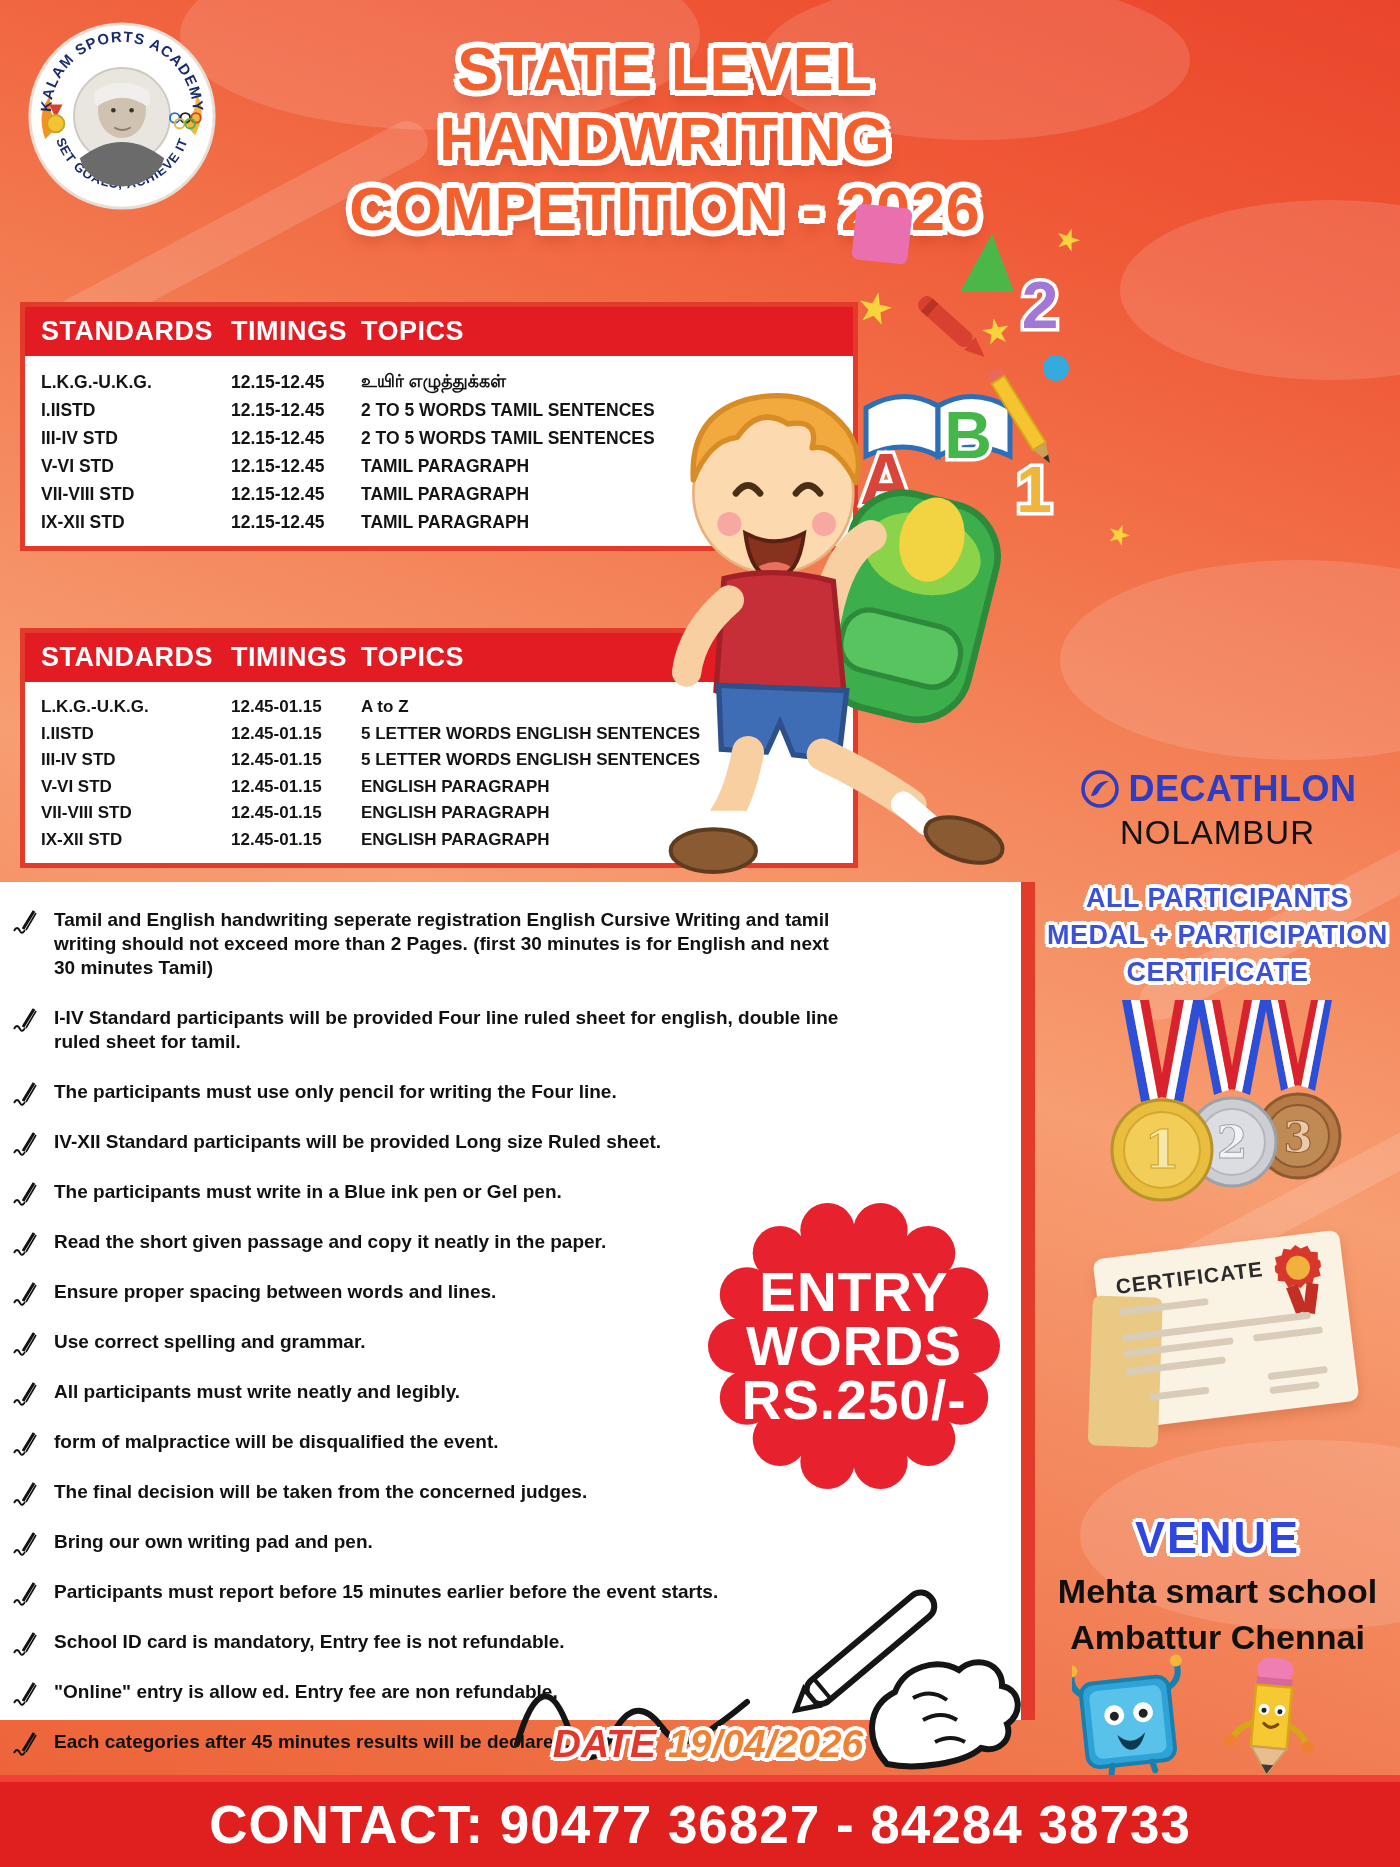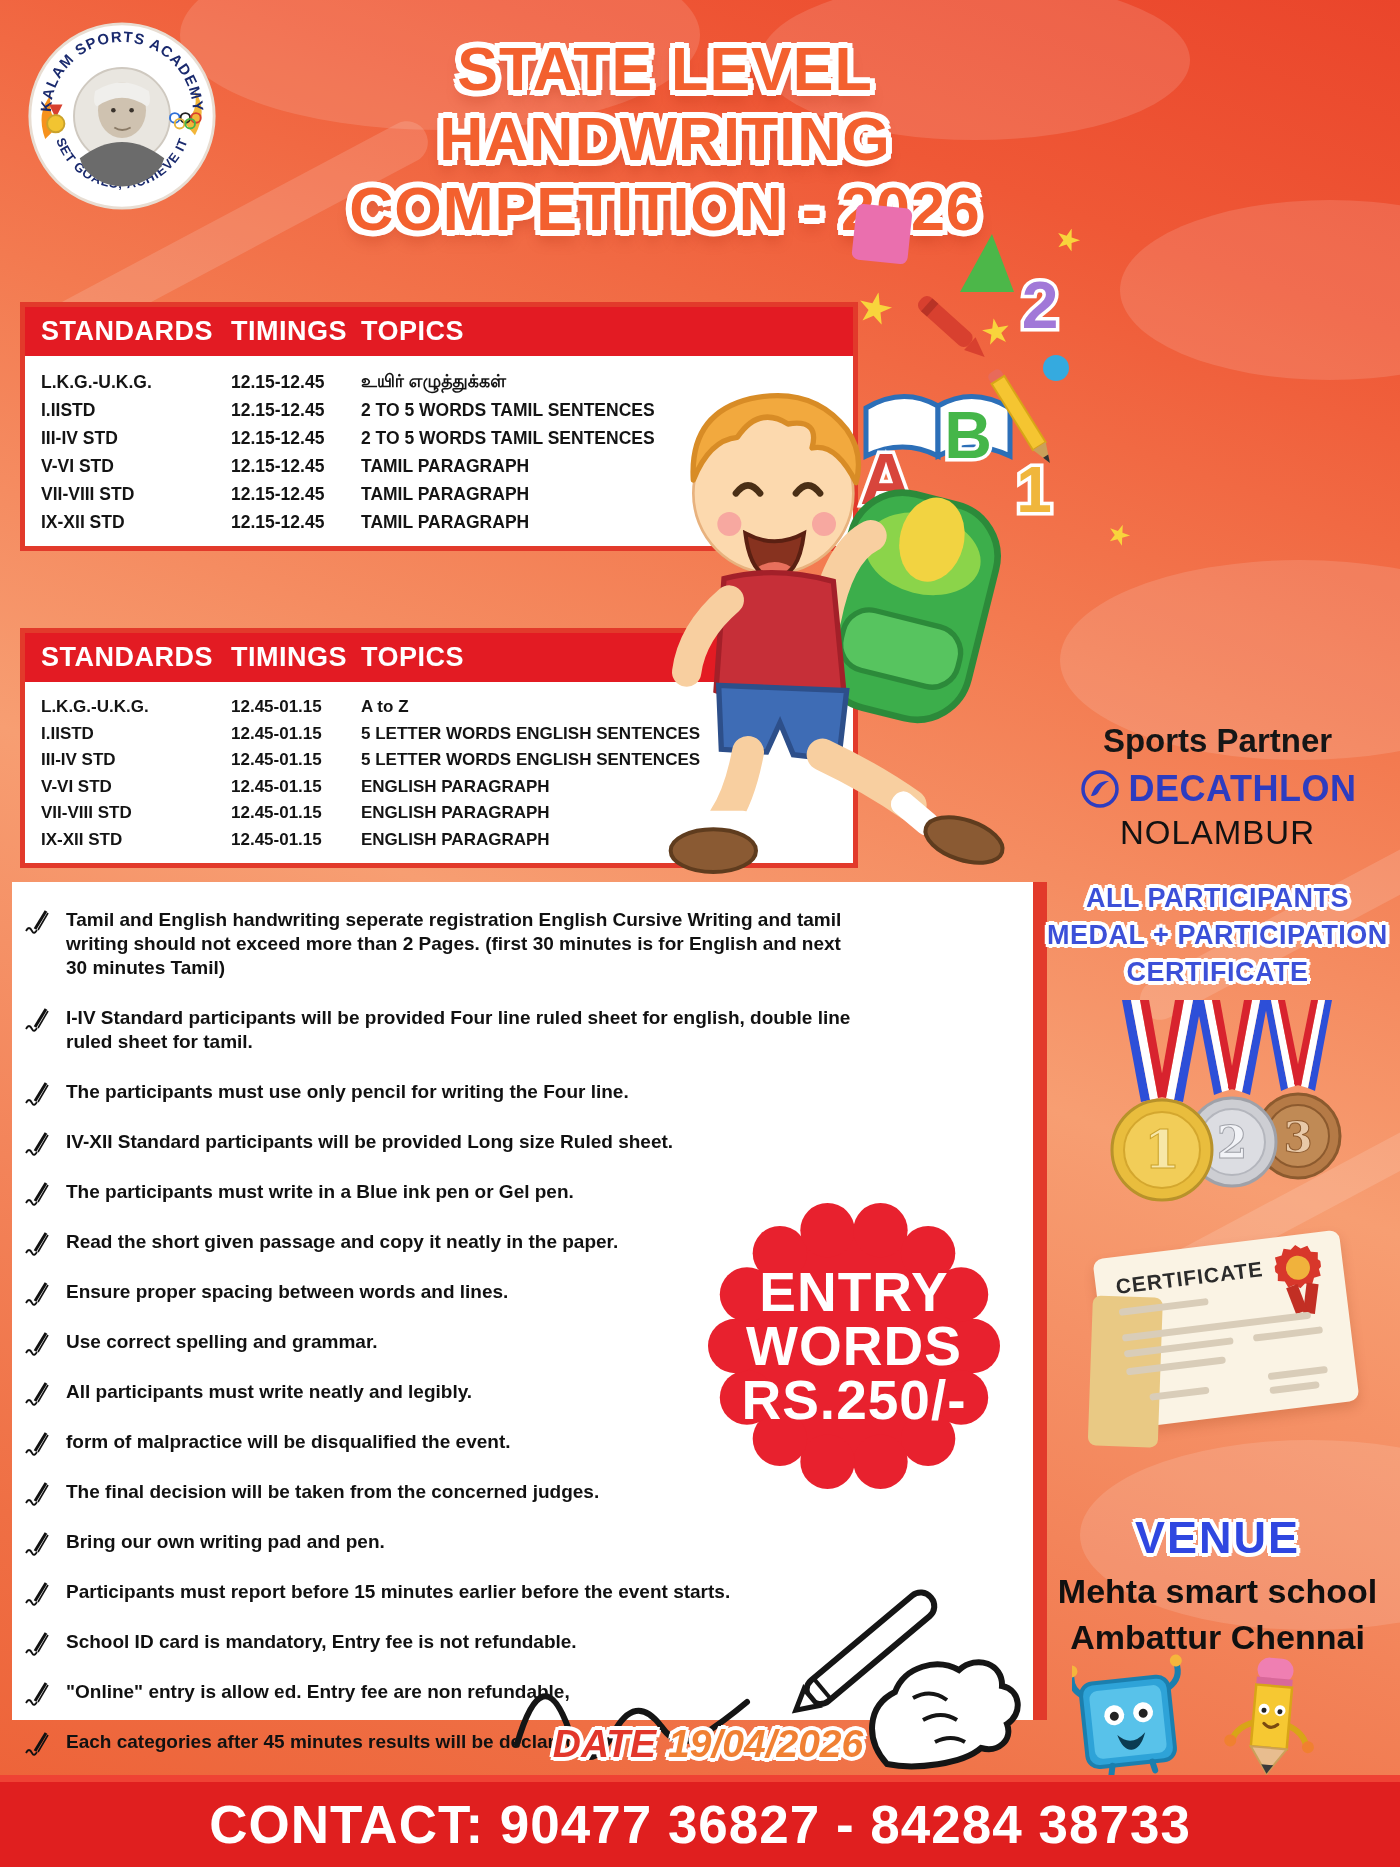--- a/index.html
+++ b/index.html
@@ -18,21 +18,21 @@
   .tbox{position:absolute;left:20px;width:838px;background:#fff;border:5px solid #e23a2b;box-sizing:border-box;}
   .thead{background:#e31b23;display:grid;grid-template-columns:190px 130px 1fr;align-items:center;
     padding:9px 16px;color:#fff;font-weight:bold;font-size:27px;letter-spacing:.5px;}
   .tbody{padding:12px 16px 10px;}
   .trow{display:grid;grid-template-columns:190px 130px 1fr;font-weight:bold;color:#141414;}
   .t1 .trow{font-size:17.5px;height:28px;align-items:center;}
   .t2 .trow{font-size:17px;height:26.5px;align-items:center;}
   .ehead{position:absolute;left:10px;top:568px;width:760px;text-align:center;
     font-size:38px;font-weight:bold;color:#e8342c;letter-spacing:1px;}
   
-  .rules-panel{position:absolute;left:12px;top:882px;width:1035px;height:838px;background:#fff;
+  .rules-panel{position:absolute;left:0;top:882px;width:1035px;height:838px;background:#fff;
     border-right:14px solid #e23a2b;box-sizing:border-box;padding-left:36px;}
   .rules{position:absolute;left:12px;top:26px;width:835px;}
   .rule{position:relative;padding-left:42px;margin-bottom:26px;font-weight:bold;font-size:19px;
     line-height:24px;color:#111;}
   .rule .rule-icon{position:absolute;left:0;top:0;}
   
   .entry-badge{position:absolute;left:708px;top:1200px;width:292px;height:292px;}
   .entry-badge .bt{position:absolute;left:0;top:0;width:100%;height:100%;display:flex;flex-direction:column;
     align-items:center;justify-content:center;color:#fff;font-weight:bold;font-size:55px;line-height:54px;letter-spacing:1px;}
   
@@ -387,21 +387,20 @@
       <rect x="296" y="116" width="158" height="27" rx="13" fill="#ffffff" stroke="#151515" stroke-width="6"></rect>
       <polygon points="278,129 298,118 298,140" fill="#ffffff" stroke="#151515" stroke-width="5"></polygon>
       <line x1="312" y1="118" x2="312" y2="142" stroke="#151515" stroke-width="4"></line>
     </g>
     <path d="M382,216 C360,192 362,158 390,144 C400,118 432,110 454,122 C472,106 498,116 497,138 C516,142 518,166 502,176 C508,192 493,205 476,200 C458,216 410,222 382,216 Z" fill="#ffffff" stroke="#151515" stroke-width="6"></path>
     <path d="M408,150 q18,-10 34,2" stroke="#151515" stroke-width="4" fill="none"></path>
     <path d="M418,172 q18,-10 34,0" stroke="#151515" stroke-width="4" fill="none"></path>
     <path d="M430,194 q16,-8 30,0" stroke="#151515" stroke-width="4" fill="none"></path>
   </svg>
 
-  <div class="rc sp-label">Sports Partner</div>
   <div class="rc dec-row">
     <svg width="42" height="42" viewBox="0 0 42 42">
       <circle cx="21" cy="21" r="17" fill="none" stroke="#2d3cc0" stroke-width="3.5"></circle>
       <path d="M12,28 Q17,12 30,13 Q23,17 20,23 Q18,28 12,28 Z" fill="#2d3cc0"></path>
     </svg>
     <span class="dec-text">DECATHLON</span>
   </div>
   <div class="rc nolambur">NOLAMBUR</div>
 
   <div class="rc award ow">

